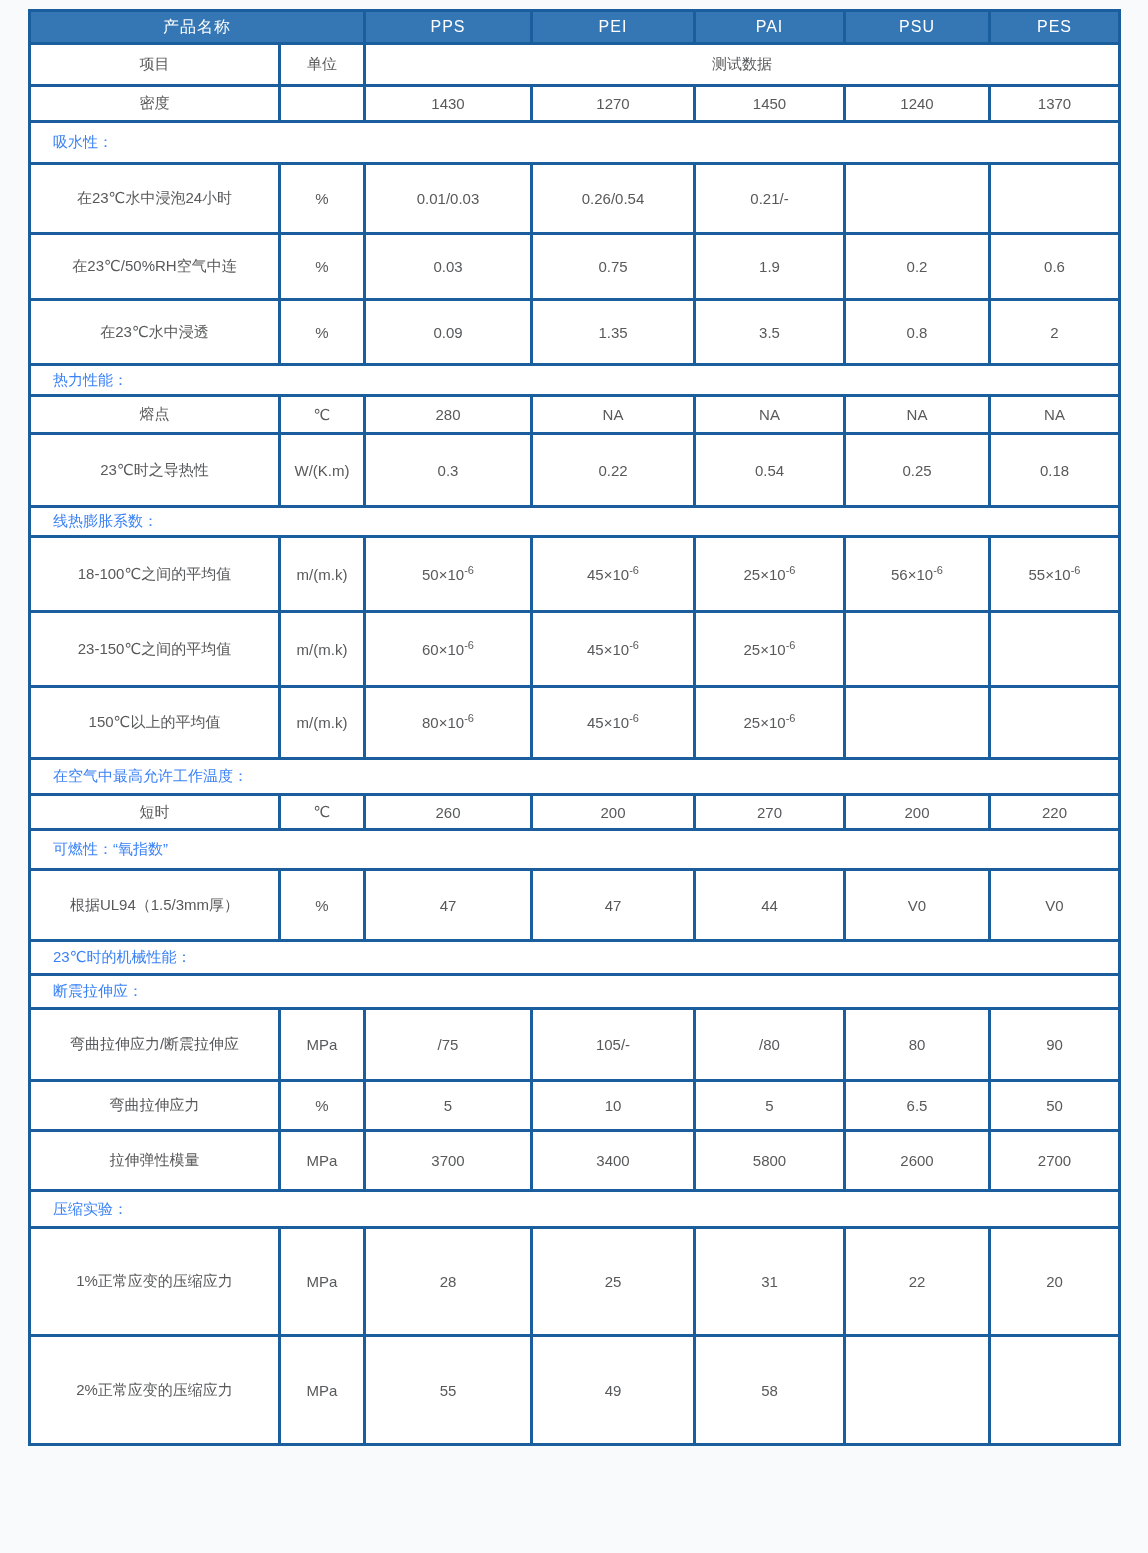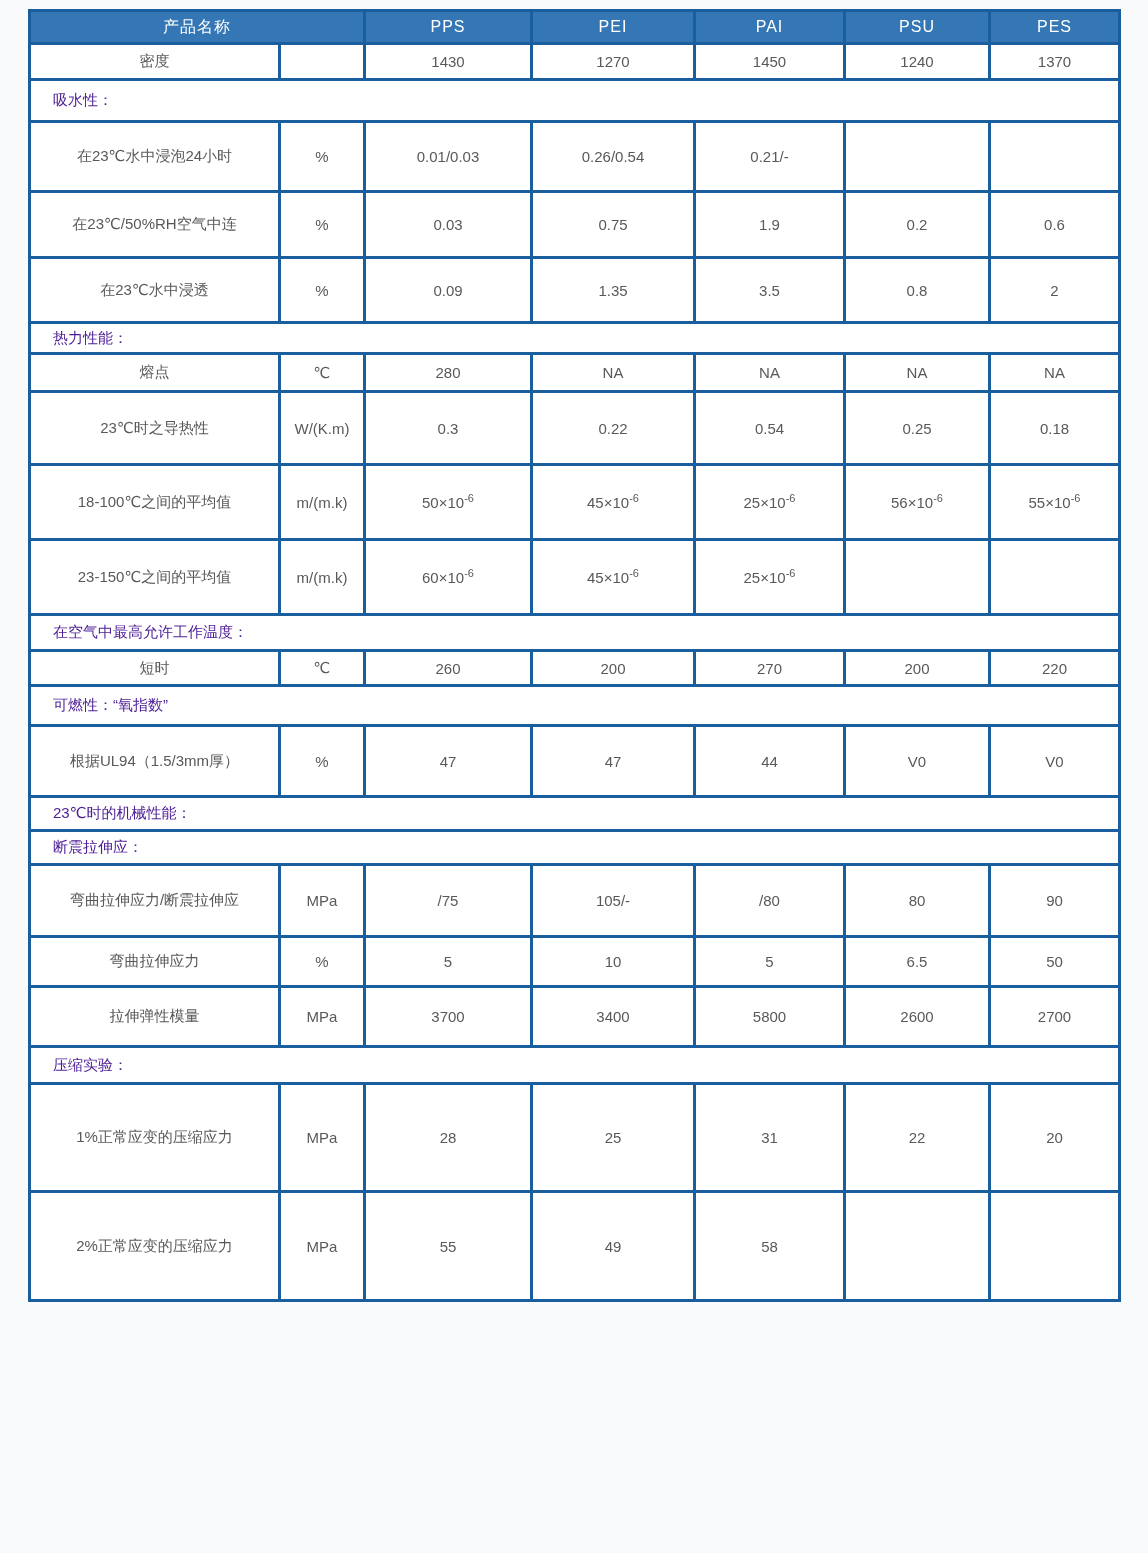--- a/index.html
+++ b/index.html
@@ -35,21 +35,21 @@
   table.spec thead th {
     background: #3577b4;
     color: #ffffff;
     font-size: 16px;
     letter-spacing: 1px;
   }
   table.spec td.section {
     text-align: left;
     padding-left: 22px;
     font-size: 15px;
-    color: #4c1d95;
+    color: #3b82f6;
   }
   table.spec sup {
     font-size: 11px;
     line-height: 0;
   }
 </style>
 </head>
 <body>
 
 <div class="page">
@@ -67,20 +67,25 @@
     <tr style="height:33px">
       <th colspan="2">产品名称</th>
       <th>PPS</th>
       <th>PEI</th>
       <th>PAI</th>
       <th>PSU</th>
       <th>PES</th>
     </tr>
   </thead>
   <tbody>
+    <tr style="height:42px">
+      <td>项目</td>
+      <td>单位</td>
+      <td colspan="5">测试数据</td>
+    </tr>
 
     <tr style="height:36px">
       <td>密度</td>
       <td></td>
       <td>1430</td>
       <td>1270</td>
       <td>1450</td>
       <td>1240</td>
       <td>1370</td>
     </tr>
@@ -136,20 +141,23 @@
     <tr style="height:73px">
       <td>23℃时之导热性</td>
       <td>W/(K.m)</td>
       <td>0.3</td>
       <td>0.22</td>
       <td>0.54</td>
       <td>0.25</td>
       <td>0.18</td>
     </tr>
 
+    <tr style="height:30px">
+      <td colspan="7" class="section">线热膨胀系数：</td>
+    </tr>
 
     <tr style="height:75px">
       <td>18-100℃之间的平均值</td>
       <td>m/(m.k)</td>
       <td><span>50×10</span><sup>-6</sup></td>
       <td><span>45×10</span><sup>-6</sup></td>
       <td><span>25×10</span><sup>-6</sup></td>
       <td><span>56×10</span><sup>-6</sup></td>
       <td><span>55×10</span><sup>-6</sup></td>
     </tr>
@@ -157,20 +165,29 @@
     <tr style="height:75px">
       <td>23-150℃之间的平均值</td>
       <td>m/(m.k)</td>
       <td><span>60×10</span><sup>-6</sup></td>
       <td><span>45×10</span><sup>-6</sup></td>
       <td><span>25×10</span><sup>-6</sup></td>
       <td><span></span><sup></sup></td>
       <td><span></span><sup></sup></td>
     </tr>
 
+    <tr style="height:72px">
+      <td>150℃以上的平均值</td>
+      <td>m/(m.k)</td>
+      <td><span>80×10</span><sup>-6</sup></td>
+      <td><span>45×10</span><sup>-6</sup></td>
+      <td><span>25×10</span><sup>-6</sup></td>
+      <td><span></span><sup></sup></td>
+      <td><span></span><sup></sup></td>
+    </tr>
 
     <tr style="height:36px">
       <td colspan="7" class="section">在空气中最高允许工作温度：</td>
     </tr>
 
     <tr style="height:35px">
       <td>短时</td>
       <td>℃</td>
       <td>260</td>
       <td>200</td>

